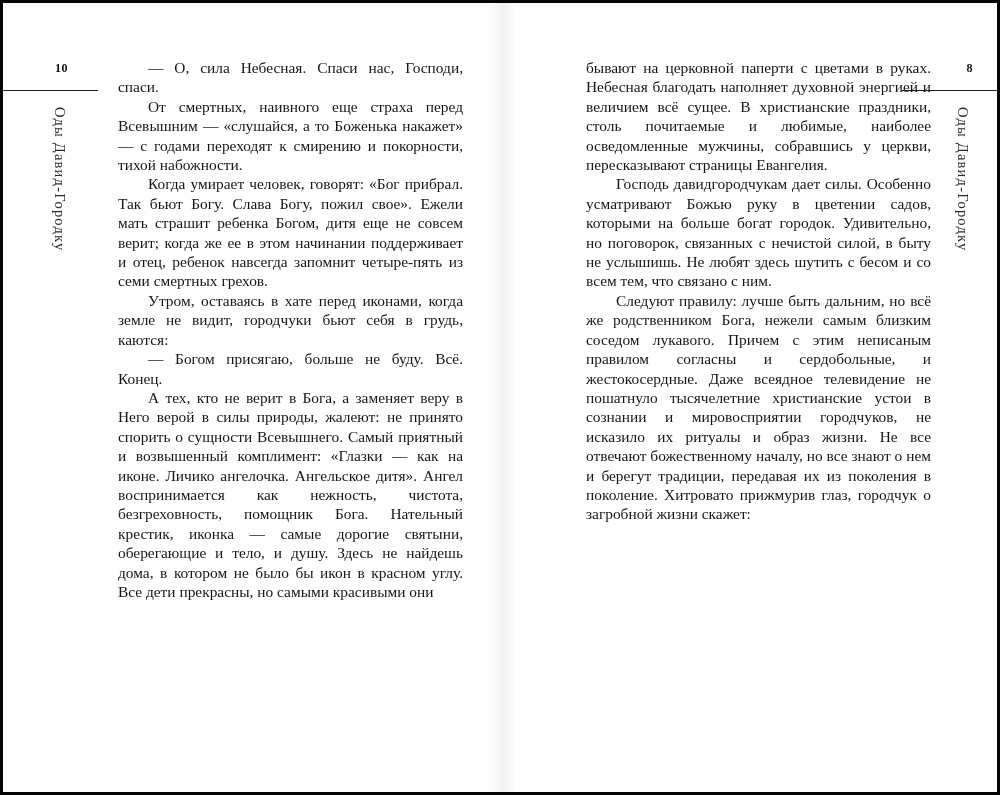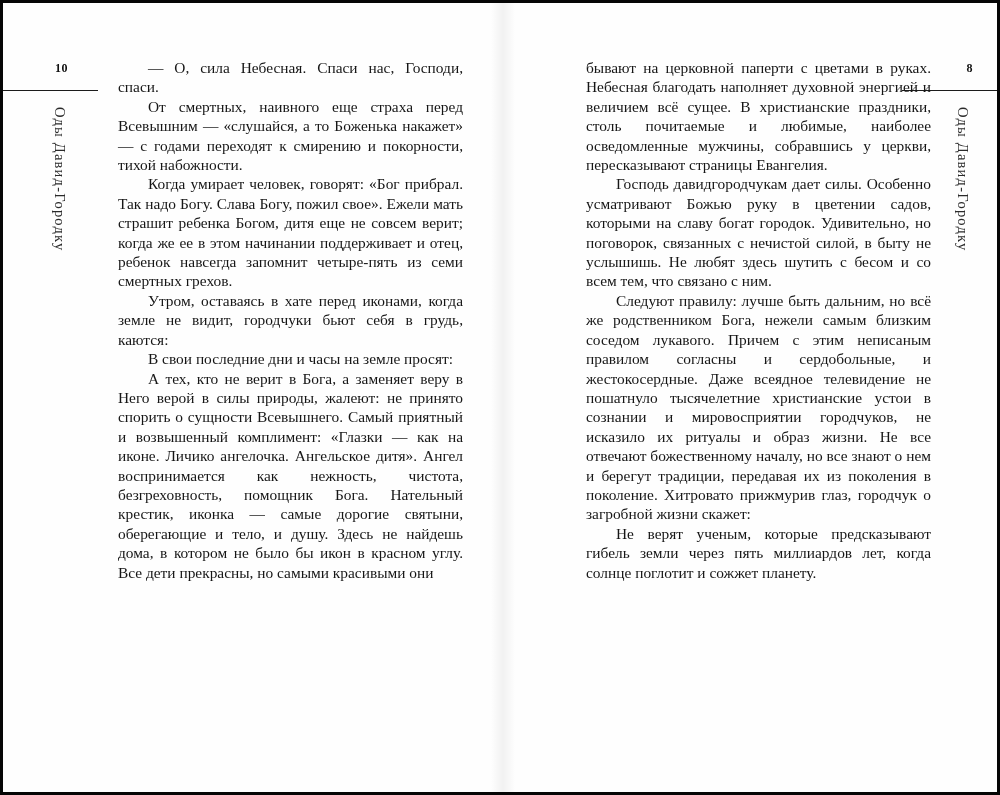--- a/index.html
+++ b/index.html
@@ -85,26 +85,25 @@
   <div class="header-rule header-rule-left"></div>
   <div class="margin-title margin-title-left">Оды Давид-Городку</div>
 
   <div class="pagenum pagenum-right">8</div>
   <div class="header-rule header-rule-right"></div>
   <div class="margin-title margin-title-right">Оды Давид-Городку</div>
 
   <div class="text-col text-col-left">
     <p>— О, сила Небесная. Спаси нас, Господи, спаси.</p>
     <p>От смертных, наивного еще страха перед Всевышним — «слушайся, а то Боженька накажет» — с годами переходят к смирению и покорности, тихой набожности.</p>
-    <p>Когда умирает человек, говорят: «Бог прибрал. Так надо Богу. Слава Богу, пожил свое». Ежели мать страшит ребенка Богом, дитя еще не совсем верит; когда же ее в этом начинании поддерживает и отец, ребенок навсегда запомнит четыре-пять из семи смертных грехов.</p>
+    <p>Когда умирает человек, говорят: «Бог прибрал. Так бьют Богу. Слава Богу, пожил свое». Ежели мать страшит ребенка Богом, дитя еще не совсем верит; когда же ее в этом начинании поддерживает и отец, ребенок навсегда запомнит четыре-пять из семи смертных грехов.</p>
     <p>Утром, оставаясь в хате перед иконами, когда земле не видит, городчуки бьют себя в грудь, каются:</p>
-    <p>В свои последние дни и часы на земле просят:</p>
+    <p>— Богом присягаю, больше не буду. Всё. Конец.</p>
     <p>А тех, кто не верит в Бога, а заменяет веру в Него верой в силы природы, жалеют: не принято спорить о сущности Всевышнего. Самый приятный и возвышенный комплимент: «Глазки — как на иконе. Личико ангелочка. Ангельское дитя». Ангел воспринимается как нежность, чистота, безгреховность, помощник Бога. Нательный крестик, иконка — самые дорогие святыни, оберегающие и тело, и душу. Здесь не найдешь дома, в котором не было бы икон в красном углу. Все дети прекрасны, но самыми красивыми они</p>
   </div>
 
   <div class="text-col text-col-right">
     <p class="no-indent">бывают на церковной паперти с цветами в руках. Небесная благодать наполняет духовной энергией и величием всё сущее. В христианские праздники, столь почитаемые и любимые, наиболее осведомленные мужчины, собравшись у церкви, пересказывают страницы Евангелия.</p>
-    <p>Господь давидгородчукам дает силы. Особенно усматривают Божью руку в цветении садов, которыми на славу богат городок. Удивительно, но поговорок, связанных с нечистой силой, в быту не услышишь. Не любят здесь шутить с бесом и со всем тем, что связано с ним.</p>
+    <p>Господь давидгородчукам дает силы. Особенно усматривают Божью руку в цветении садов, которыми на больше богат городок. Удивительно, но поговорок, связанных с нечистой силой, в быту не услышишь. Не любят здесь шутить с бесом и со всем тем, что связано с ним.</p>
     <p>Следуют правилу: лучше быть дальним, но всё же родственником Бога, нежели самым близким соседом лукавого. Причем с этим неписаным правилом согласны и сердобольные, и жестокосердные. Даже всеядное телевидение не пошатнуло тысячелетние христианские устои в сознании и мировосприятии городчуков, не исказило их ритуалы и образ жизни. Не все отвечают божественному началу, но все знают о нем и берегут традиции, передавая их из поколения в поколение. Хитровато прижмурив глаз, городчук о загробной жизни скажет:</p>
-    <p>Не верят ученым, которые предсказывают гибель земли через пять миллиардов лет, когда солнце поглотит и сожжет планету.</p>
   </div>
 
 </div>
 
 </body></html>

